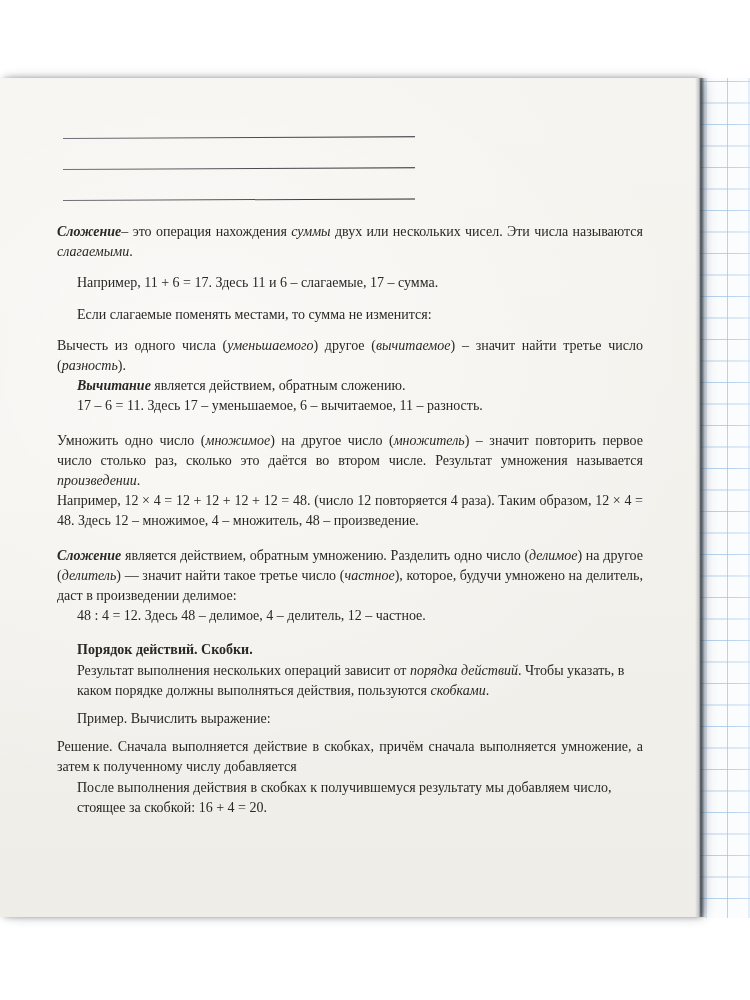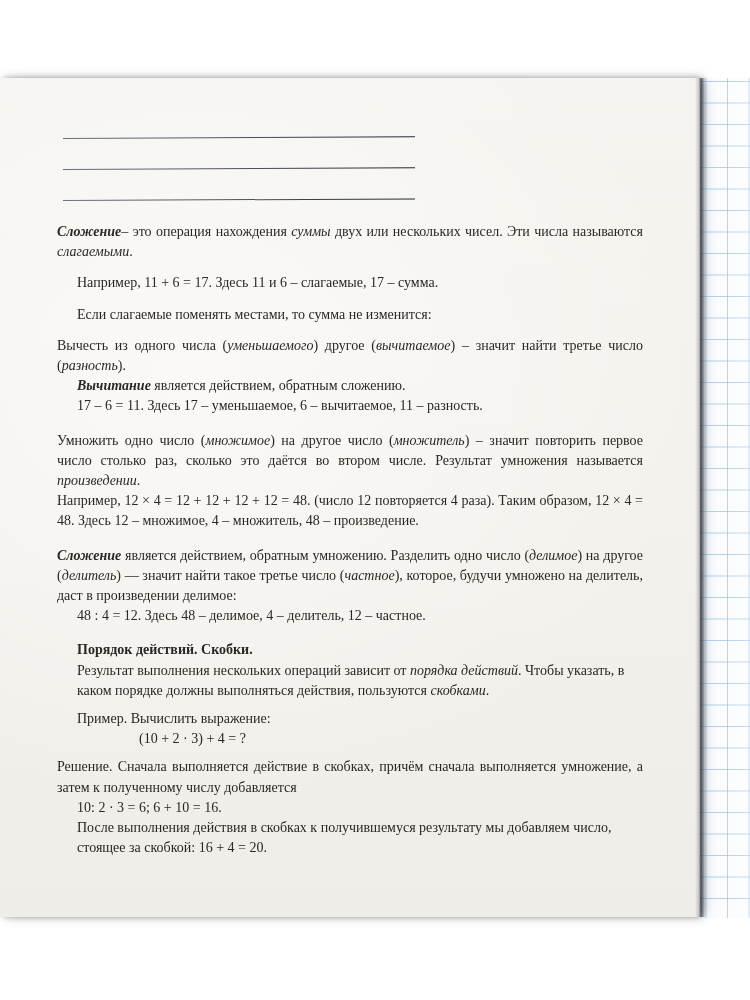--- a/index.html
+++ b/index.html
@@ -192,23 +192,21 @@
 
       <div class="gap-l"></div>
 
       <p class="blk nj"><b class="head">Порядок действий. Скобки.</b></p>
 
       <p class="blk nj"><span>Результат выполнения нескольких операций зависит от </span><i class="em">порядка действий</i><span>. Чтобы указать, в каком порядке должны выполняться действия, пользуются </span><i class="em">скобками</i><span>.</span></p>
 
       <div class="gap-s"></div>
 
       <p class="blk nj">Пример. Вычислить выражение:</p>
-      <p class="blk nj eq-indent">(10 + 2 · 3) + 4 = ?</p>
 
       <div class="gap-s"></div>
 
       <p class="blk">Решение. Сначала выполняется действие в скобках, причём сначала выполняется умножение, а затем к полученному числу добавляется</p>
-      <p class="blk nj">10: 2 · 3 = 6; 6 + 10 = 16.</p>
       <p class="blk nj">После выполнения действия в скобках к получившемуся результату мы добавляем число, стоящее за скобкой: 16 + 4 = 20.</p>
 
     </div>
   </div>
 </div>
 
 </body></html>

